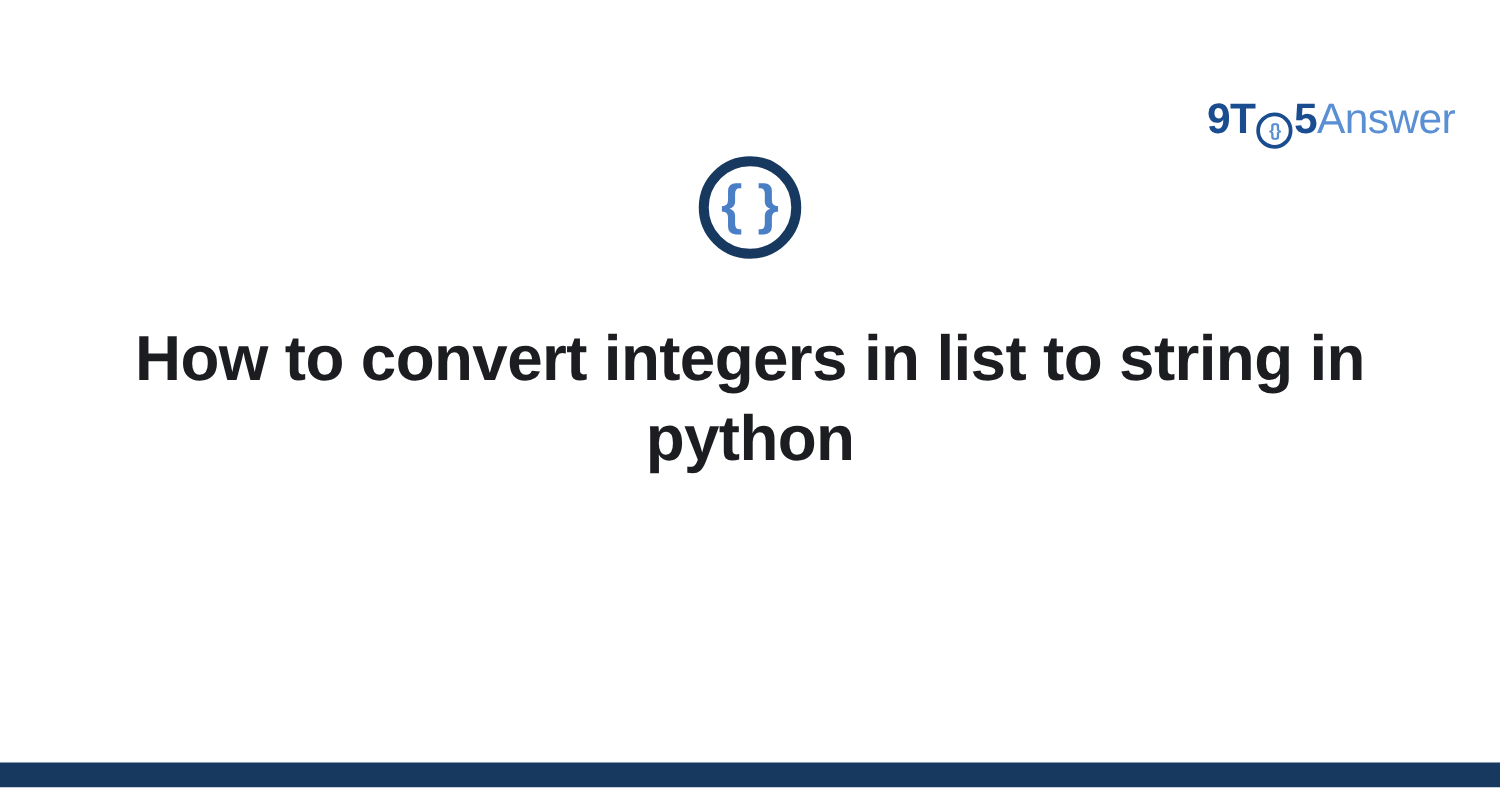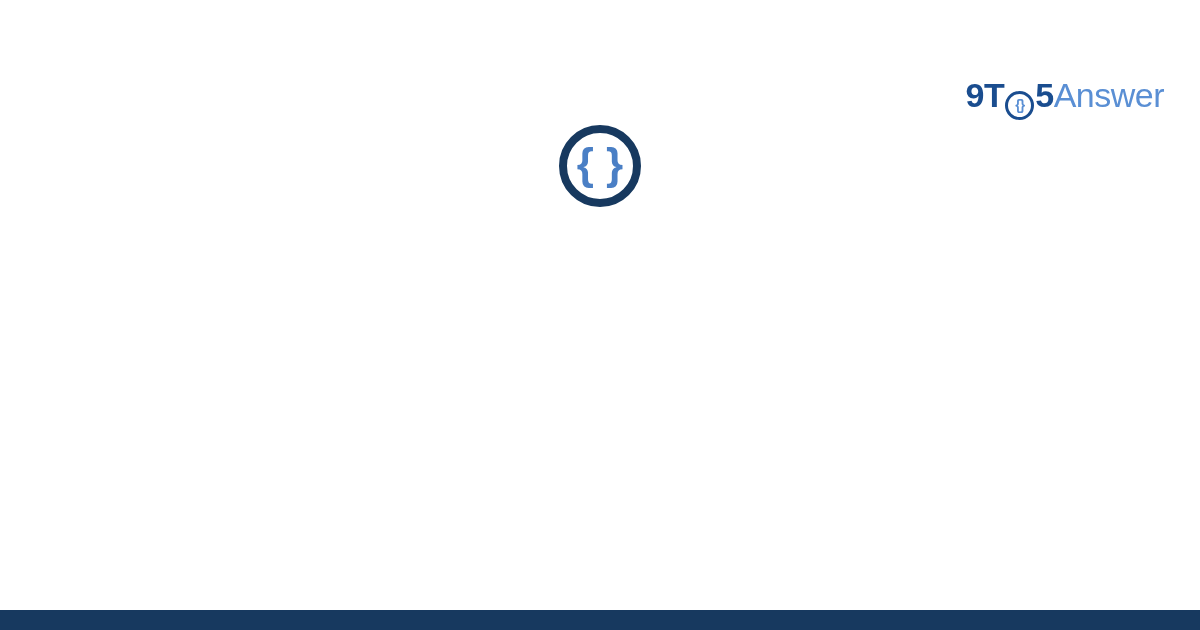--- a/index.html
+++ b/index.html
@@ -107,15 +107,16 @@
 <div class="logo">
   <span class="logo-9t">9T</span><span class="logo-o-wrap">
       <span class="logo-o-inner">{}</span>
     </span><span class="logo-5">5</span><span class="logo-answer">Answer</span>
 </div>
 
 <div class="center-content">
   <div class="badge-icon">
     <span class="braces">{ }</span>
   </div>
+  <h1 class="title">How to convert integers in list to string in python</h1>
 </div>
 
 <div class="footer-bar"></div>
 
 </body></html>

